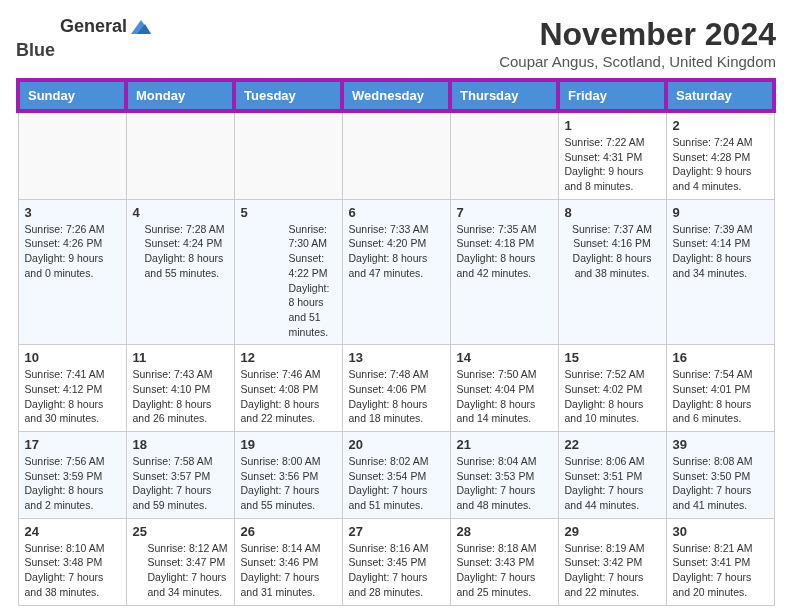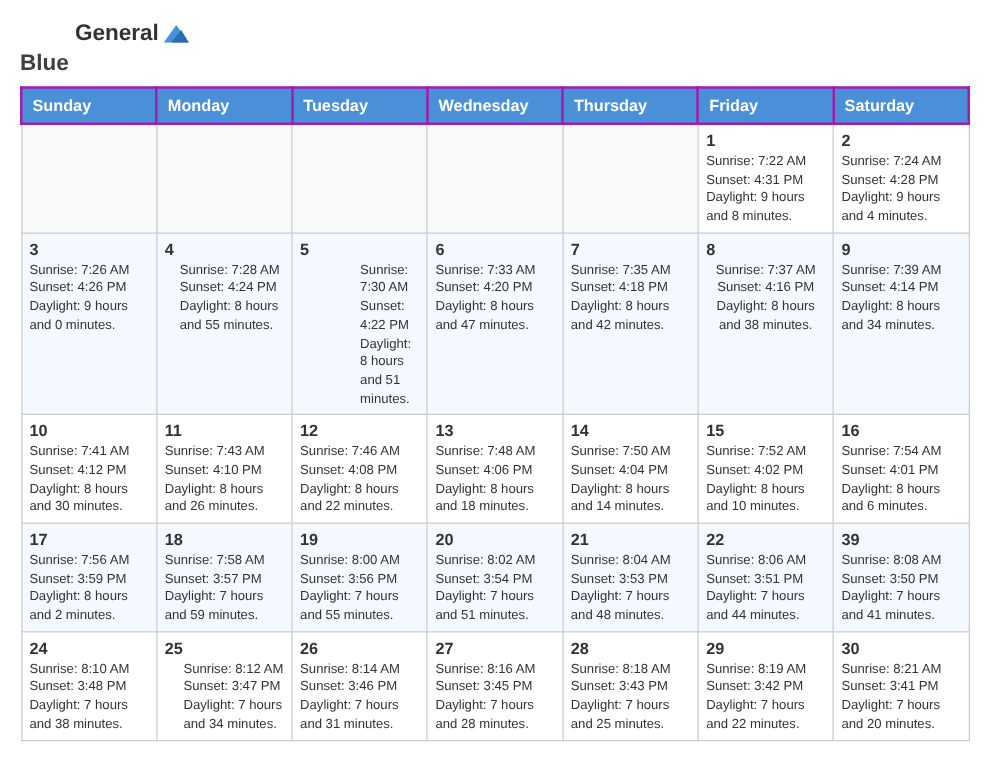--- a/index.html
+++ b/index.html
@@ -57,21 +57,21 @@
       width: 100%;
       border-collapse: collapse;
       margin-top: 8px;
     }
     .calendar th {
       background: #4a90d9;
       color: #fff;
       text-align: left;
       padding: 6px 8px;
       font-size: 13px;
-      border: 2px solid #a21caf;
+      border: 4px solid #a21caf;
     }
     .calendar td {
       vertical-align: top;
       border: 1px solid #ccc;
       padding: 5px 6px;
       width: 108px;
       min-height: 80px;
       font-size: 11px;
       color: #333;
       background: #fff;
@@ -100,20 +100,24 @@
 <div class="header">
   <div class="logo">
     <div class="logo-text">
       <span class="logo-general">General</span>
       <svg class="logo-icon" viewBox="0 0 24 24" xmlns="http://www.w3.org/2000/svg">
         <polygon points="2,18 12,4 22,18" fill="#4a90d9"></polygon>
         <polygon points="8,18 16,8 22,18" fill="#2a6cb0"></polygon>
       </svg>
     </div>
     <span class="logo-blue">Blue</span>
+  </div>
+  <div class="title-block">
+    <div class="month-title">November 2024</div>
+    <div class="location">Coupar Angus, Scotland, United Kingdom</div>
   </div>
 </div>
 
 <table class="calendar">
   <thead>
     <tr>
       <th>Sunday</th>
       <th>Monday</th>
       <th>Tuesday</th>
       <th>Wednesday</th>

